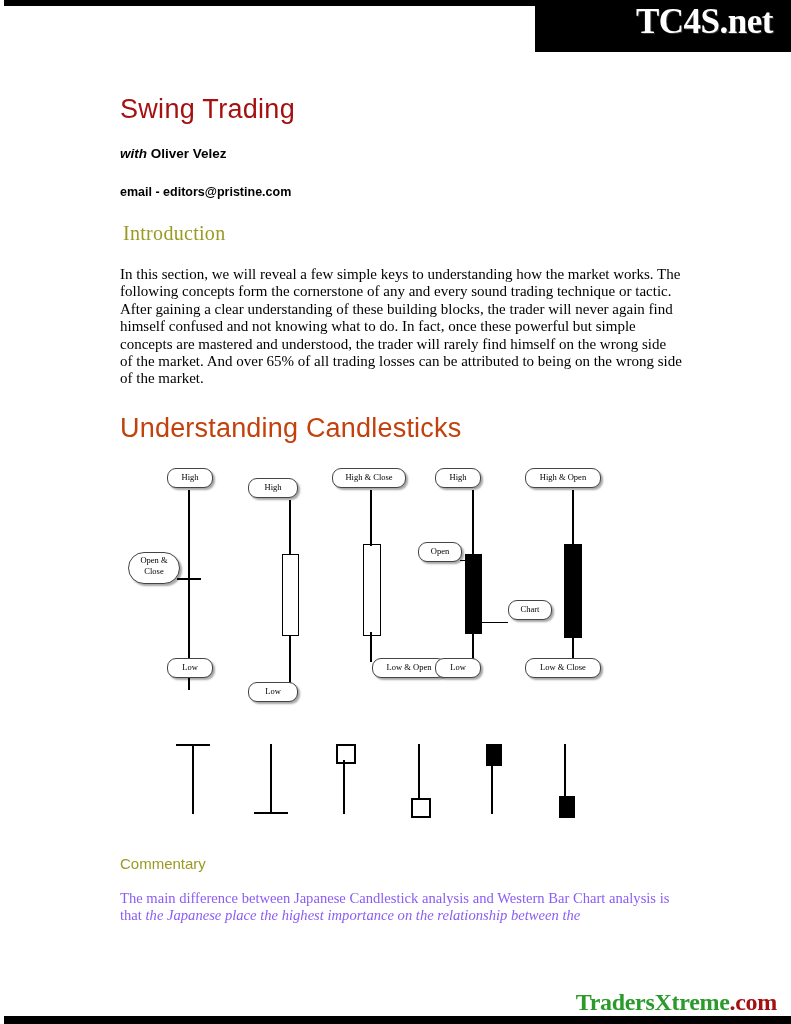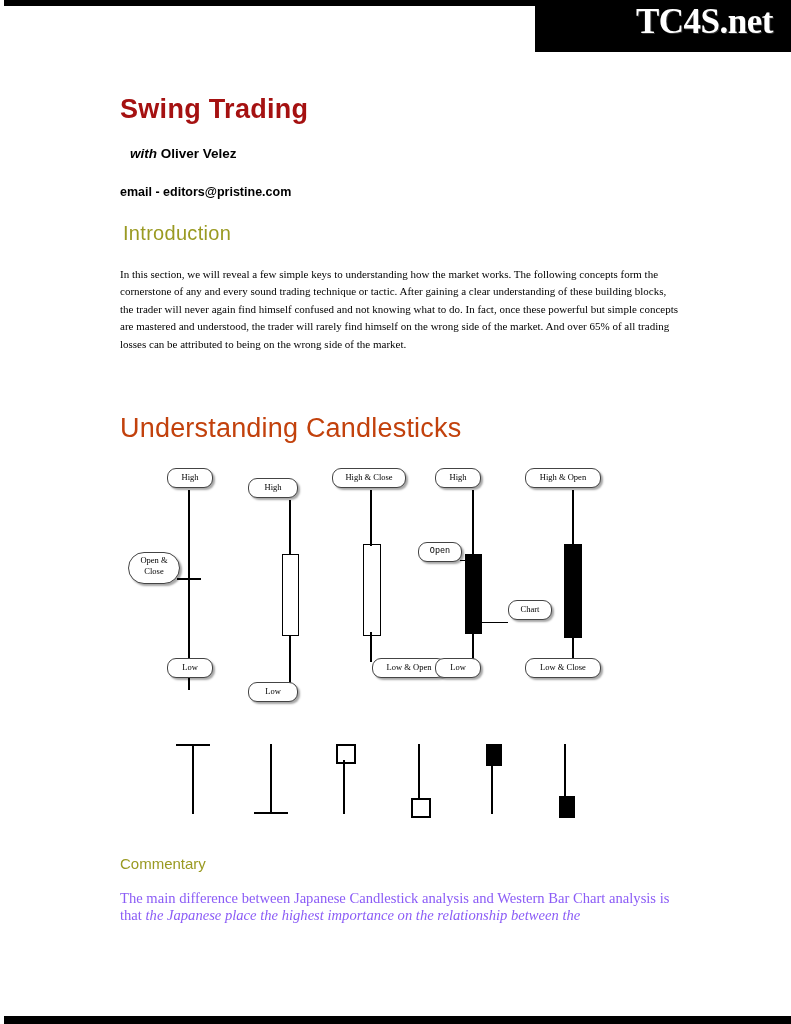--- a/index.html
+++ b/index.html
@@ -49,68 +49,67 @@
   }
   .content {
     position: absolute;
     left: 116px;
     top: 0;
     width: 566px;
   }
   h1.doc-title {
     font-family: "Liberation Sans", sans-serif;
     font-size: 27px;
-    font-weight: bold;
+    font-weight: normal;
     color: #a51111;
     margin: 0;
     position: absolute;
     top: 94px;
     left: 0;
     letter-spacing: 0.3px;
   }
   .byline {
     position: absolute;
     top: 146px;
     left: 0;
     font-family: "Liberation Sans", sans-serif;
     font-size: 13.5px;
     font-weight: bold;
     color: #000000;
   }
   .byline em {
-    margin-left: 10px;
   }
   .email-line {
     position: absolute;
     top: 185px;
     left: 0;
     font-family: "Liberation Sans", sans-serif;
     font-size: 12.5px;
     font-weight: bold;
     color: #000000;
   }
   h2.section-intro {
     position: absolute;
     top: 222px;
     left: 3px;
     margin: 0;
-    font-family: Liberation Sans, sans-serif;
+    font-family: Liberation Serif, serif;
     font-size: 20px;
     font-weight: normal;
     color: #9a9a22;
     letter-spacing: 0.3px;
   }
   p.body-par {
     position: absolute;
     top: 266px;
     left: 0;
     width: 562px;
     margin: 0;
     font-family: "Liberation Serif", serif;
-    font-size: 11px;
+    font-size: 15px;
     line-height: 17.4px;
     color: #000000;
     text-align: left;
   }
   h2.section-candle {
     position: absolute;
     top: 413px;
     left: 0;
     margin: 0;
     font-family: "Liberation Sans", sans-serif;
@@ -305,21 +304,21 @@
 
       <div class="callout" style="left:212px; top:6px; width:74px; height:20px;">High &amp; Close</div>
       <div class="body-hollow" style="left:243px; top:82px; width:16px; height:90px;"></div>
       <div class="wick" style="left:250px; top:28px; height:56px;"></div>
       <div class="wick" style="left:250px; top:170px; height:30px;"></div>
       <div class="callout" style="left:212px; top:196px; width:74px; height:20px;margin-left:40px;">Low &amp; Open</div>
 
       <div class="callout" style="left:315px; top:6px; width:46px; height:20px;">High</div>
       <div class="wick" style="left:352px; top:28px; height:172px;"></div>
       <div class="body-filled" style="left:345px; top:92px; width:15px; height:78px;"></div>
-      <div class="callout" style="left:298px; top:80px; width:44px; height:20px;font-family:Liberation Mono, monospace;">Open</div>
+      <div class="callout" style="left:298px; top:80px; width:44px; height:20px;">Open</div>
       <div class="lead" style="left:340px; top:98px; width:10px;"></div>
       <div class="callout" style="left:388px; top:138px; width:44px; height:20px;">Chart</div>
       <div class="lead" style="left:360px; top:160px; width:28px;"></div>
       <div class="callout" style="left:315px; top:196px; width:46px; height:20px;">Low</div>
 
       <div class="callout" style="left:405px; top:6px; width:76px; height:20px;">High &amp; Open</div>
       <div class="body-filled" style="left:444px; top:82px; width:16px; height:92px;"></div>
       <div class="wick" style="left:452px; top:28px; height:56px;"></div>
       <div class="wick" style="left:452px; top:172px; height:28px;"></div>
       <div class="callout" style="left:405px; top:196px; width:76px; height:20px;">Low &amp; Close</div>
@@ -346,16 +345,17 @@
       </div>
     </div>
 
     <h3 class="commentary">Commentary</h3>
 
     <p class="commentary-par"><span>The main difference between Japanese Candlestick analysis and Western Bar Chart analysis is that </span><em>the Japanese place the highest importance on the relationship between the</em></p>
 
   </div>
 
   <div class="footer">
+    <div class="brand-bottom"><span>TradersXtreme</span><span class="dot-com">.com</span></div>
     <div class="footer-bar"></div>
   </div>
 
 </div>
 
 </body></html>

